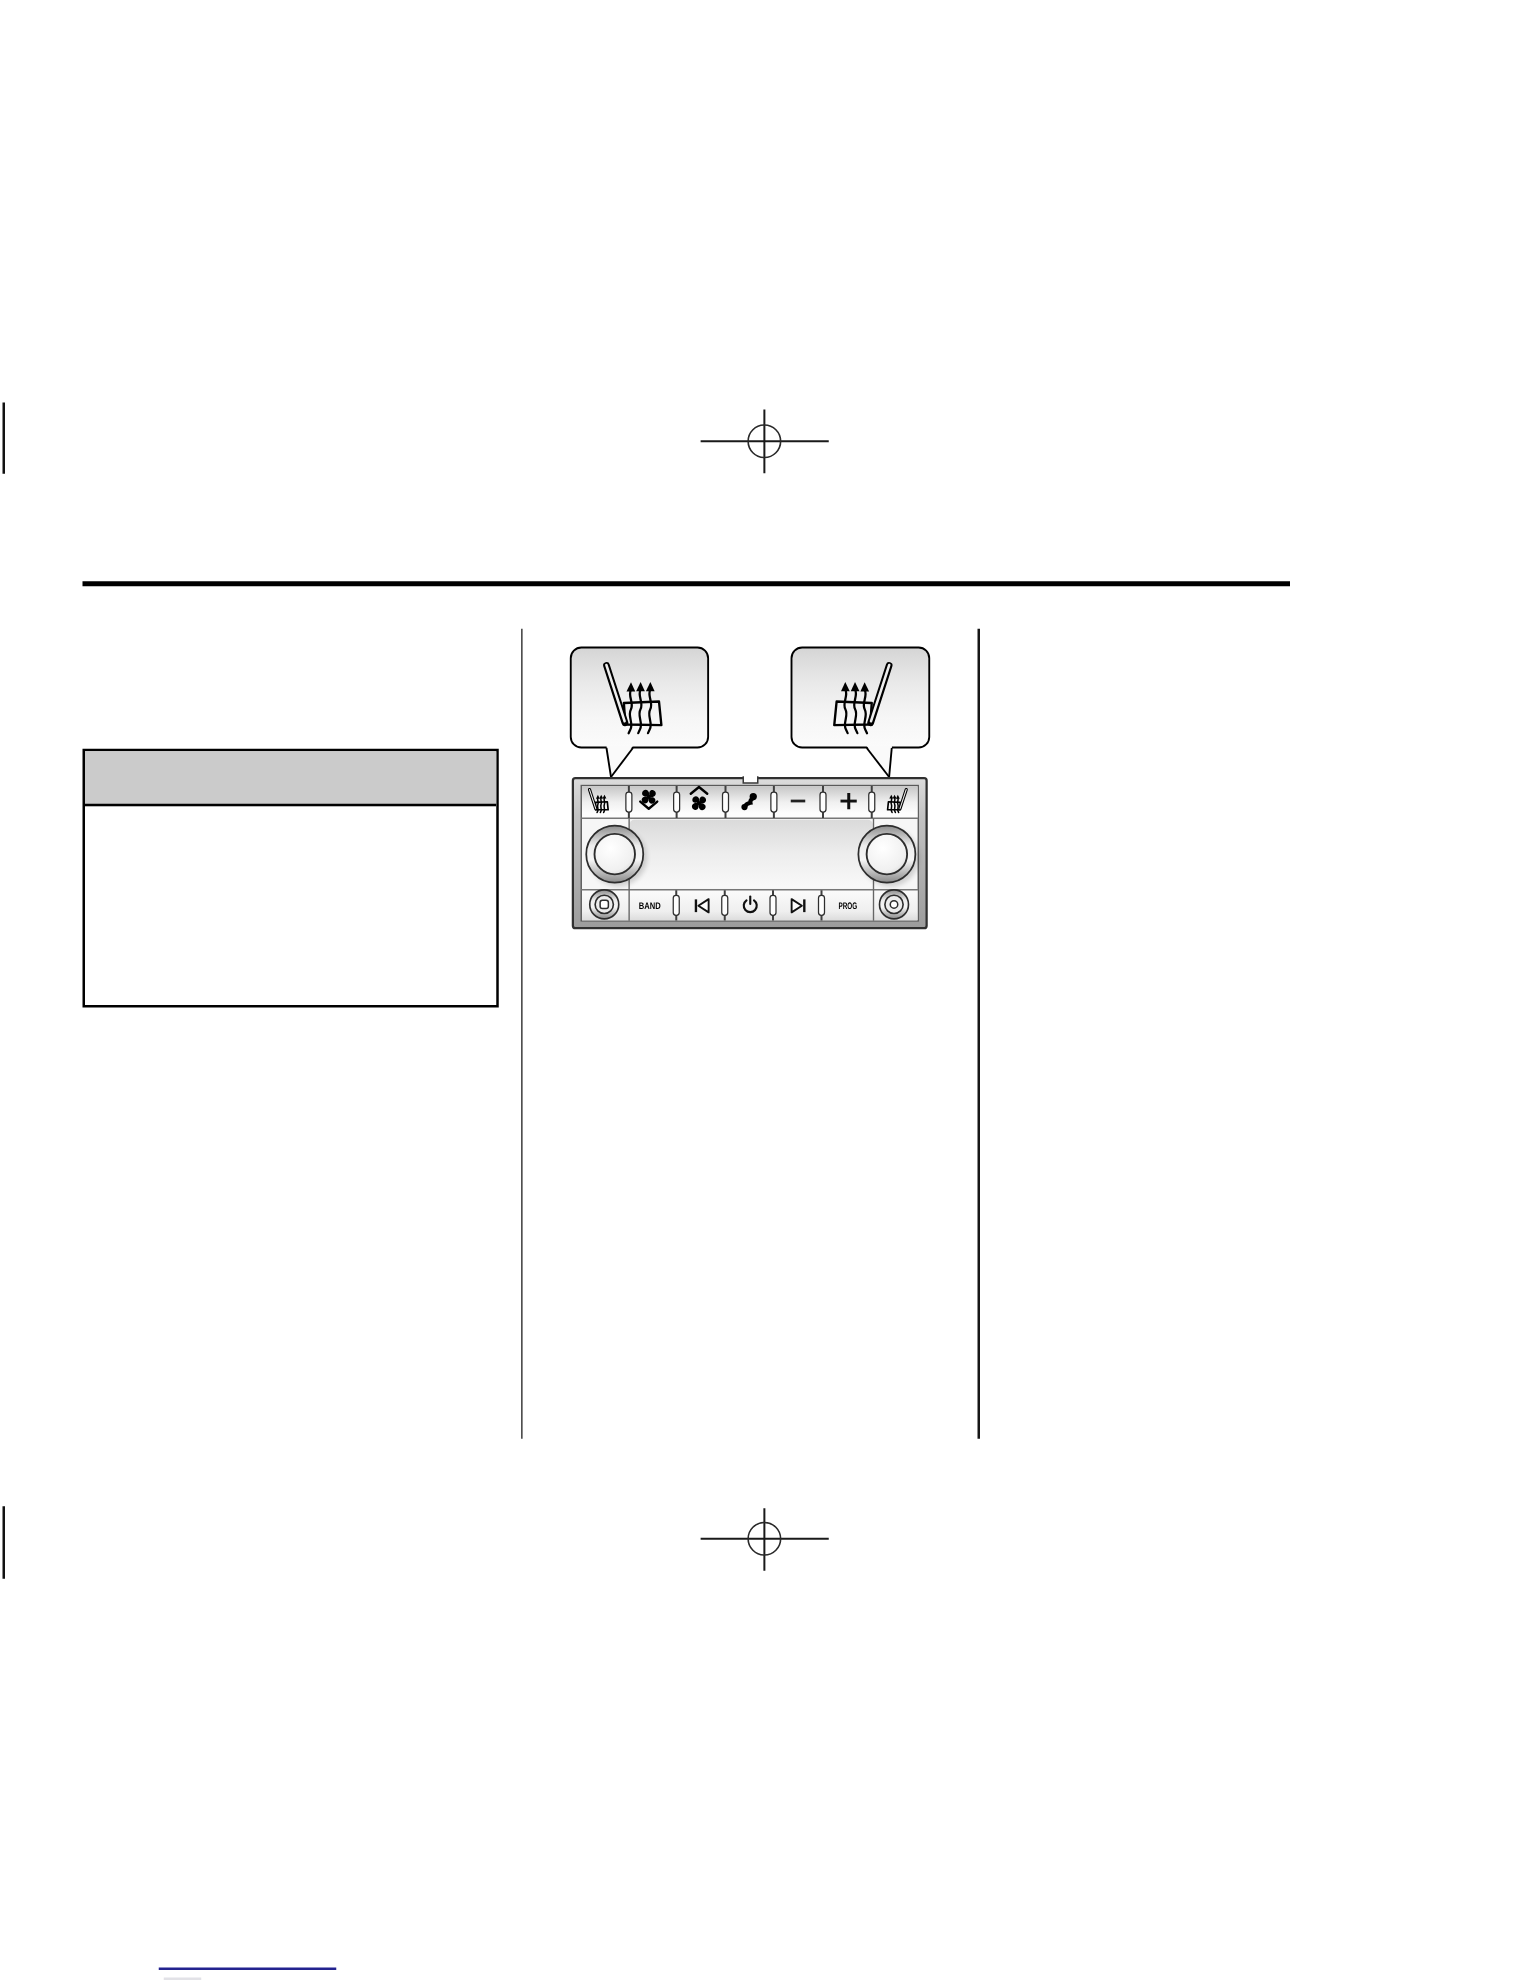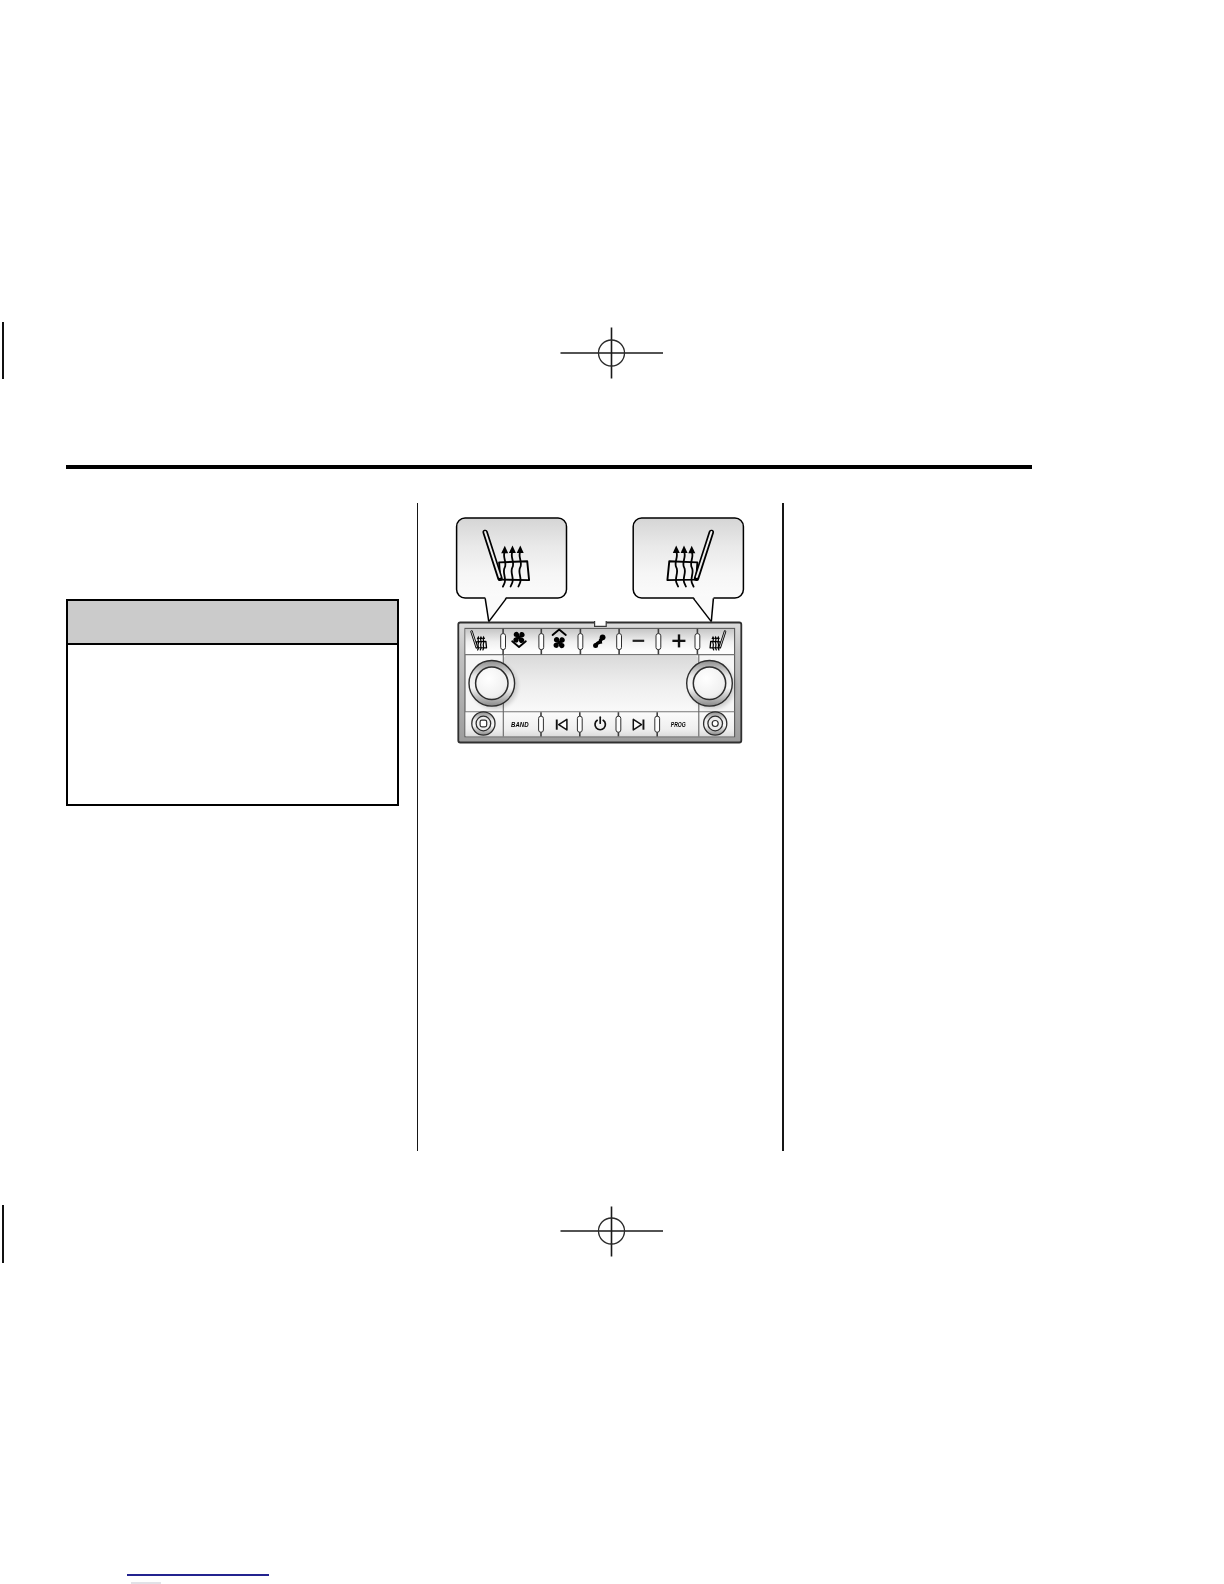--- a/index.html
+++ b/index.html
@@ -1,17 +1,17 @@
 <!DOCTYPE html>
 <html><head>
 <meta charset="utf-8">
 <style>
   html,body{margin:0;padding:0;background:#fff;}
   #page{position:relative;width:1032px;height:1584px;background:#ffffff;overflow:hidden;
-        font-family:"Liberation Sans", sans-serif;font-style:italic;}
+        font-family:"Liberation Sans", sans-serif;}
   .abs{position:absolute;}
 </style>
 </head>
 <body>
 
 <div id="page">
 
   <div class="abs" style="left:2px;top:322px;width:2px;height:57px;background:#111;"></div>
 
   <div class="abs" style="left:1219px;top:322px;width:2px;height:57px;background:#111;"></div>

